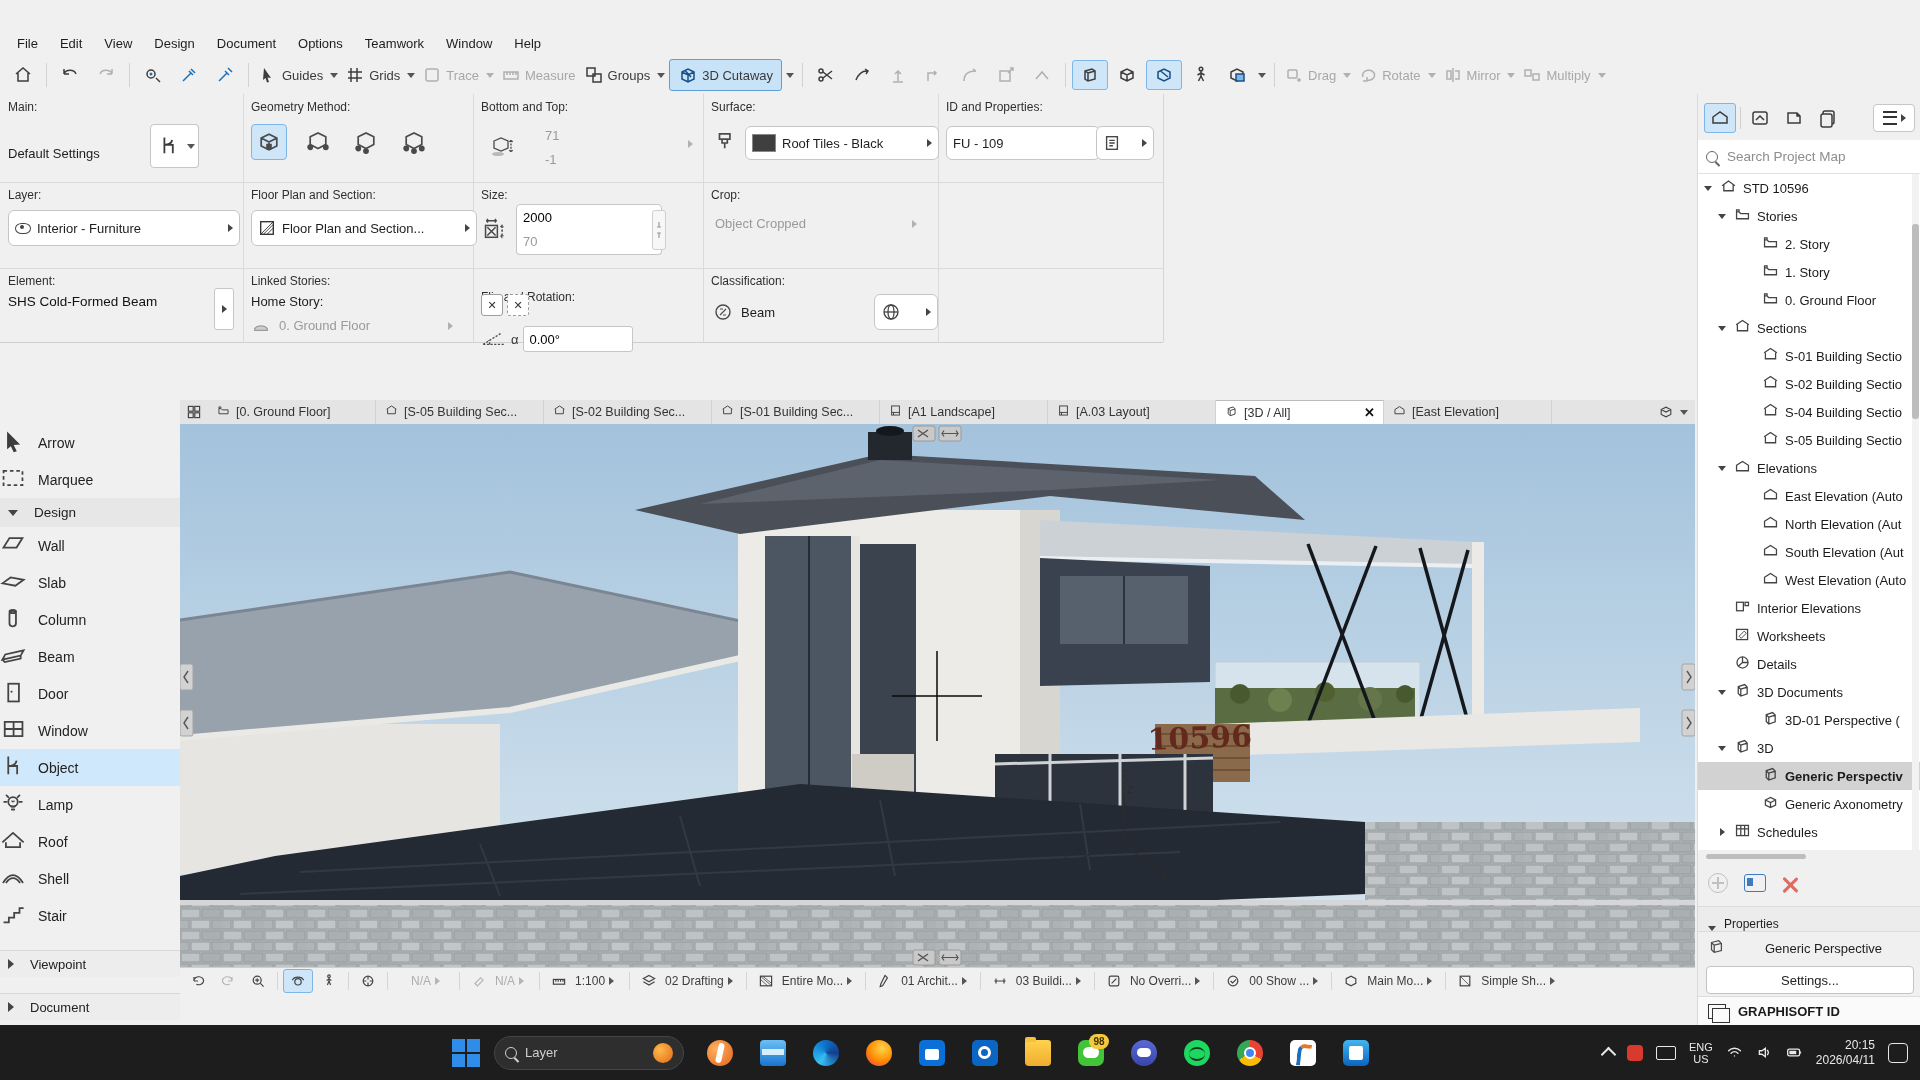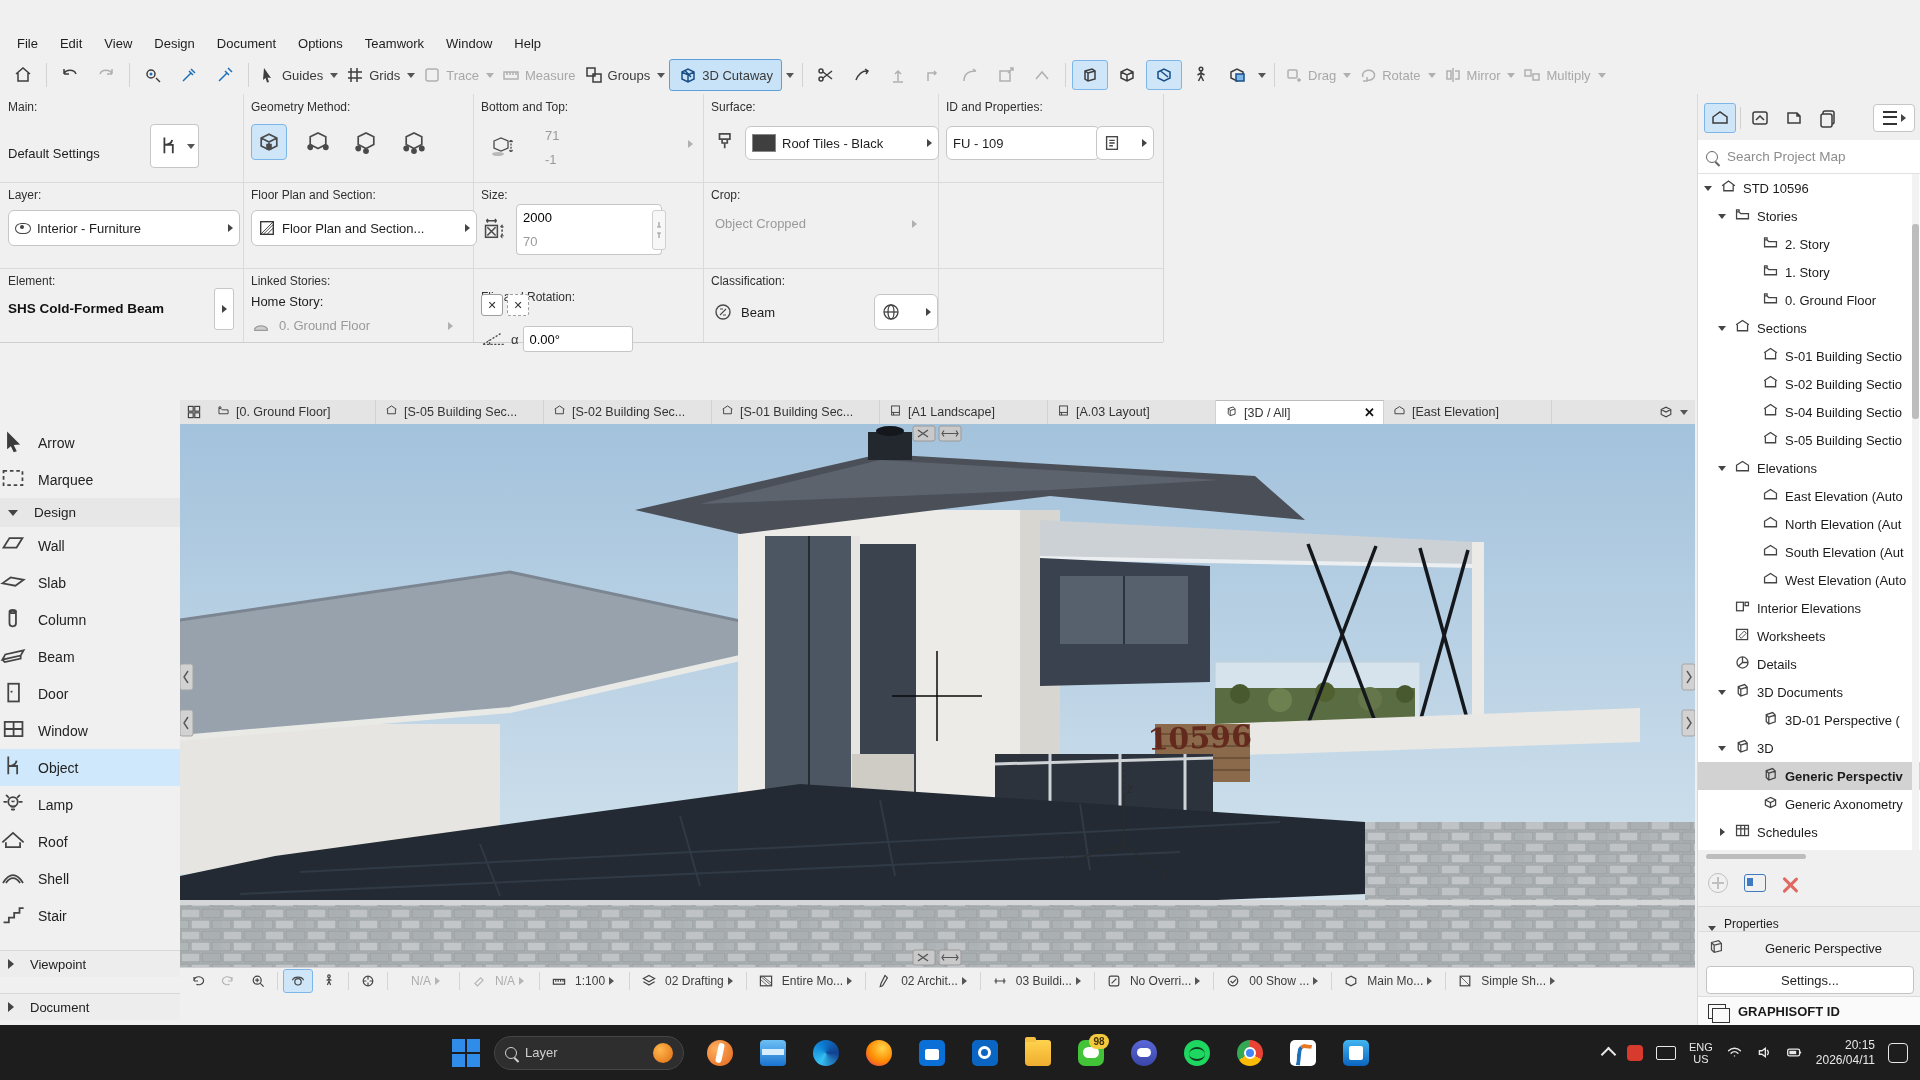--- a/index.html
+++ b/index.html
@@ -515,21 +515,21 @@
         <svg viewBox="0 0 8 22" width="8" height="22" style="stroke:#9a9a9a;fill:none;stroke-width:1.2">
           <path d="M4 3 V8 M4 14 V19 M2 8 H6 M2 14 H6"></path>
         </svg>
       </div>
 
     <div class="ib-label" style="left:711px;top:94px">Crop:</div>
     <div class="ib-label gray" style="left:715px;top:122px;font-size:13px">Object Cropped</div>
     <div class="rarr dis" style="position:absolute;left:912px;top:126px"></div>
 
     <div class="ib-label" style="left:8px;top:180px">Element:</div>
-    <div class="ib-label" style="left:8px;top:207px;font-size:13.5px;font-weight:bold;color:#111">SHS Cold-Formed Beam</div>
+    <div class="ib-label" style="left:8px;top:200px;font-size:13.5px;font-weight:normal;color:#111">SHS Cold-Formed Beam</div>
     <div style="position:absolute;left:214px;top:194px;width:18px;height:40px;background:#fff;border:1px solid #c6c6c6;border-radius:3px;display:flex;align-items:center;justify-content:center">
         <span class="rarr" style="margin:0"></span>
       </div>
 
     <div class="ib-label" style="left:251px;top:180px">Linked Stories:</div>
     <div class="ib-label" style="left:251px;top:200px;font-size:13px;color:#1d1d1d">Home Story:</div>
     <div class="row" style="position:absolute;left:251px;top:222px;gap:8px">
       <svg viewBox="0 0 20 20" width="20" height="18" style="stroke:#9a9a9a;fill:#cfcfcf;stroke-width:1.3">
           <path d="M3 14 C6 10 14 10 17 14 L17 16 H3 Z"></path>
         </svg>
@@ -983,21 +983,21 @@
         </svg>
       </div>
     <span class="qtext">Entire Mo...</span>
     <span class="qcar" style="margin-right:8px"></span>
     <div class="qsep"></div>
     <div class="qbtn">
         <svg viewBox="0 0 20 20">
           <path d="M10 3 L13 6 L7 16 L4 17 L5 13 Z"></path>
         </svg>
       </div>
-    <span class="qtext">02 Archit...</span>
+    <span class="qtext">01 Archit...</span>
     <span class="qcar" style="margin-right:8px"></span>
     <div class="qsep"></div>
     <div class="qbtn">
         <svg viewBox="0 0 20 20">
           <path d="M3 10 H17 M5 7 V13 M15 7 V13"></path>
         </svg>
       </div>
     <span class="qtext">03 Buildi...</span>
     <span class="qcar" style="margin-right:8px"></span>
     <div class="qsep"></div>

